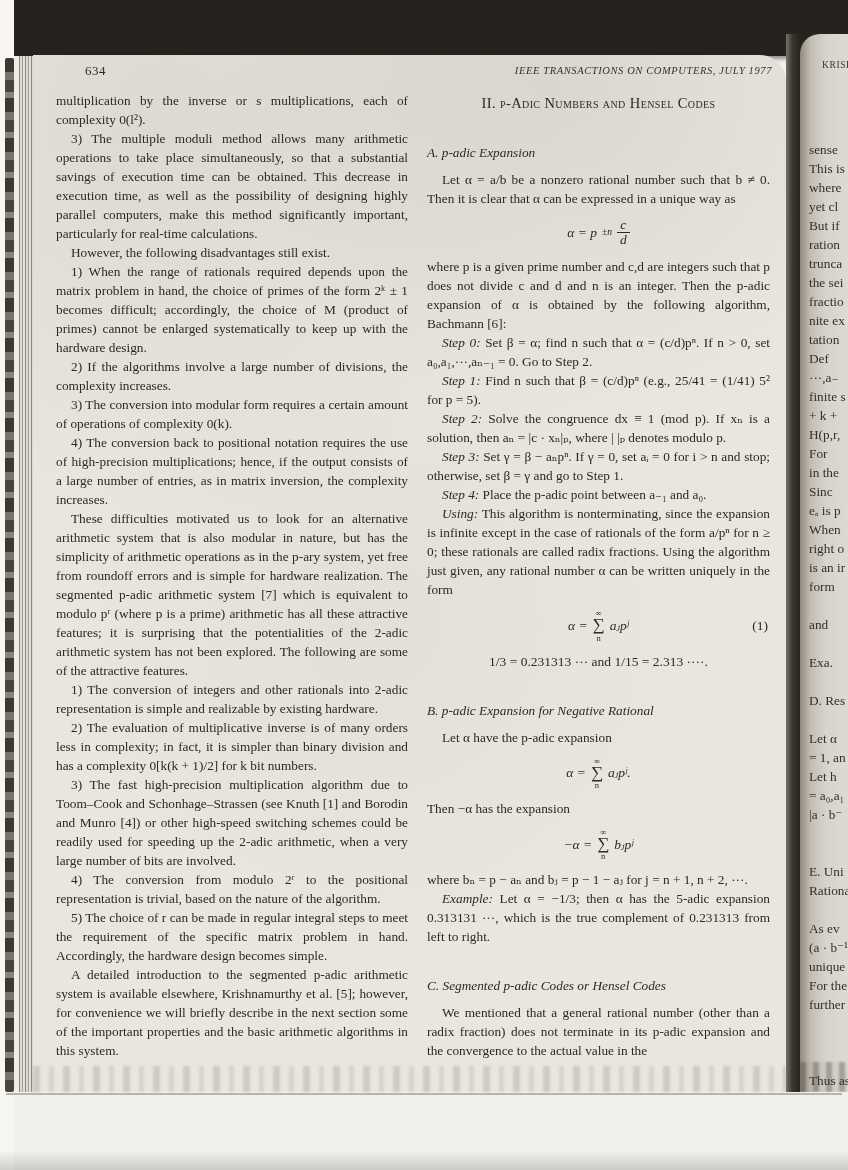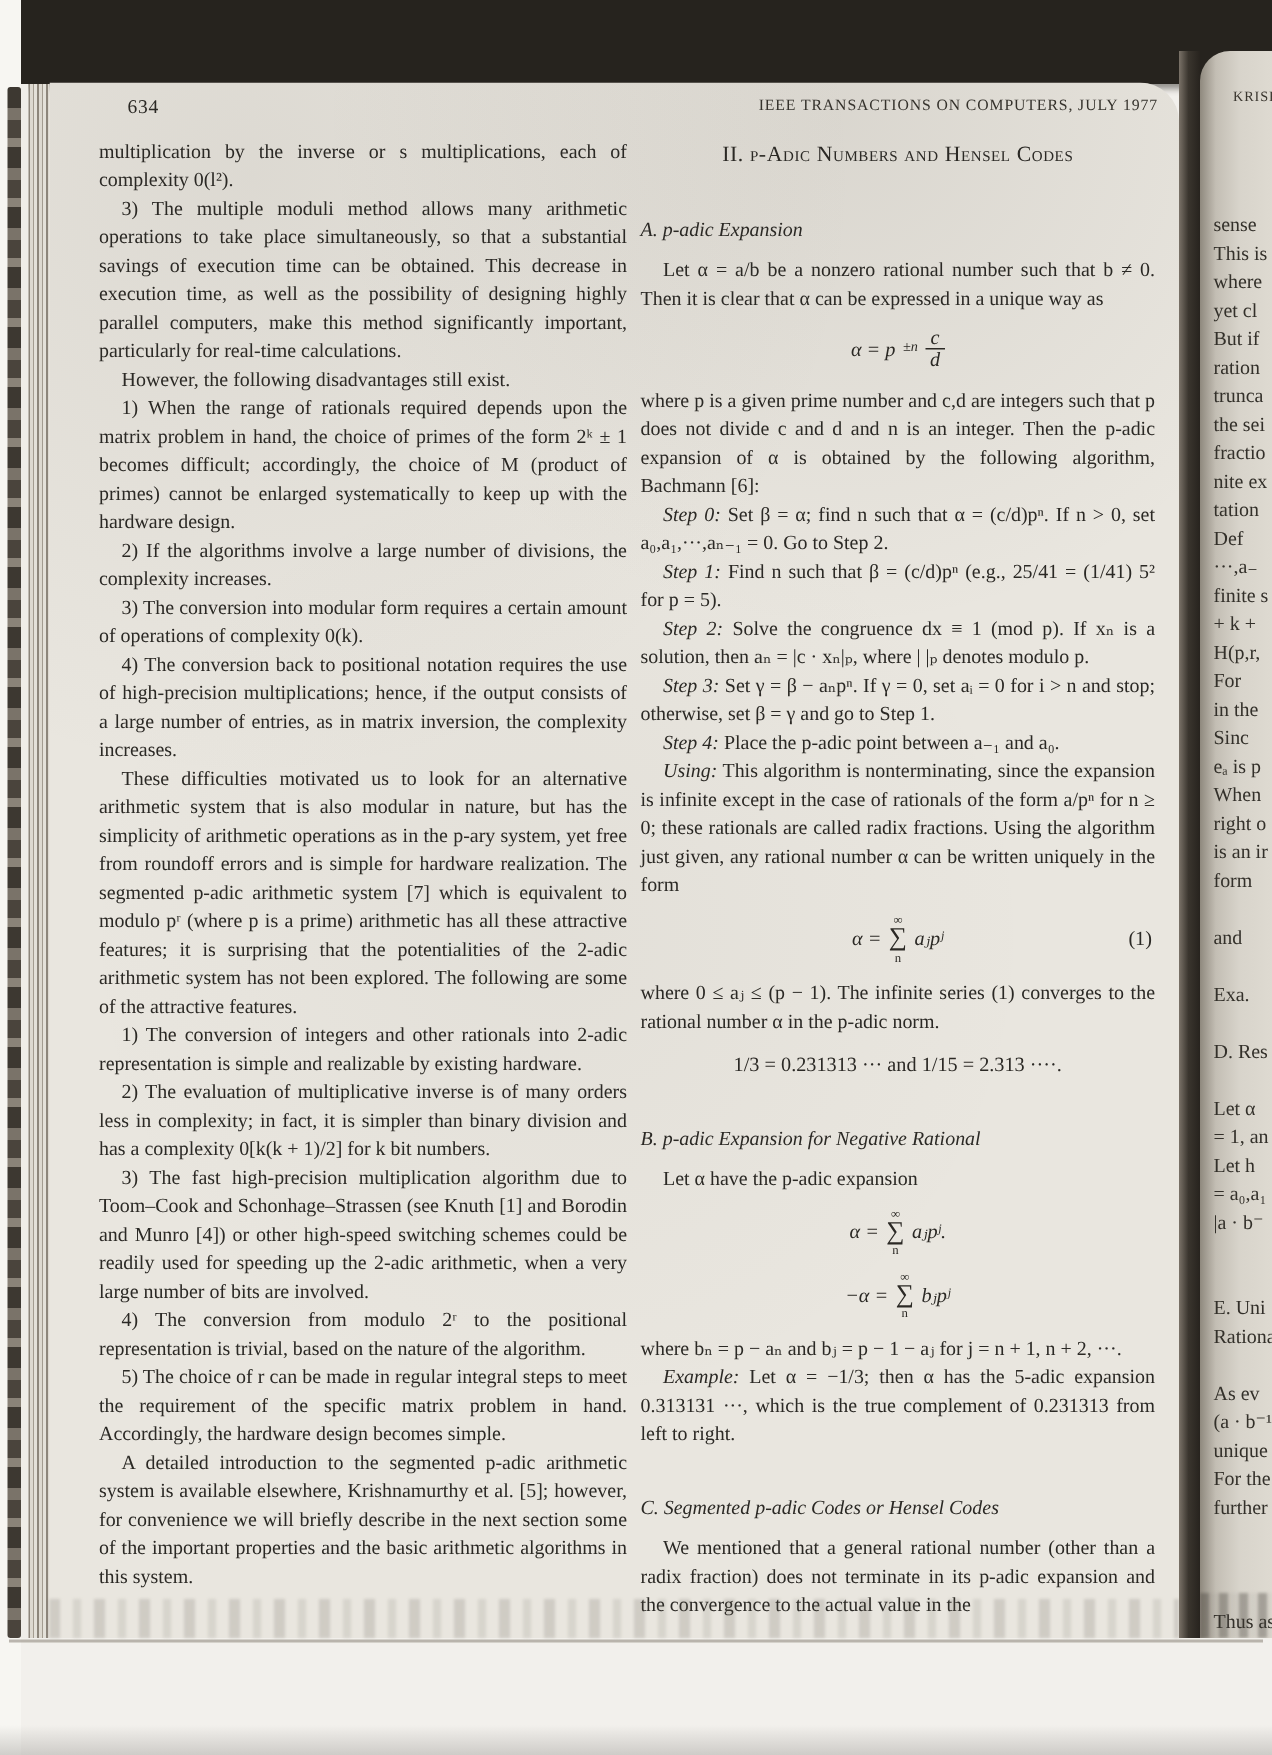--- a/index.html
+++ b/index.html
@@ -39,24 +39,24 @@
       repeating-linear-gradient(90deg, rgba(90,85,76,.18) 0 7px, rgba(90,85,76,0) 7px 16px, rgba(90,85,76,.12) 16px 21px, rgba(90,85,76,0) 21px 30px);
     filter:blur(1px);
   }
   .page-bottom-line{position:absolute;left:6px;top:1093px;width:836px;height:2px;background:#aaa59c;opacity:.8;}
   .bottom-fade{position:absolute;left:0;top:1150px;width:848px;height:20px;
     background:linear-gradient(180deg,rgba(190,188,184,0),rgba(176,174,170,.55));}
 
   
   .runhead{position:absolute;left:26px;right:8px;top:6px;height:16px;font-size:12px;}
   .folio{position:absolute;left:26px;top:2px;font-weight:normal;font-size:13px;letter-spacing:.5px;}
-  .journal{position:absolute;right:6px;top:4px;font-size:10.5px;letter-spacing:.6px;color:#35322c;}
-
-  
-  .cols{position:absolute;left:33px;top:36px;width:714px;display:flex;gap:9px;}
+  .journal{position:absolute;right:6px;top:4px;font-size:10.5px;letter-spacing:.6px;color:#35322c;font-style:italic;}
+
+  
+  .cols{position:absolute;left:23px;top:36px;width:714px;display:flex;gap:9px;justify-content:space-between;}
   .col{font-size:13.3px;line-height:19px;text-align:justify;}
   .col-left{width:352px;}
   .col-right{width:343px;}
 
   .blk{margin:0;}
   .p{text-indent:15px;}
   .p-cont{text-indent:0;}
   .lead{font-style:italic;margin-top:47px;}
   .heading-center{text-align:center;font-variant:small-caps;font-size:14.5px;letter-spacing:.4px;
     margin:3px 0 12px 0;text-indent:0;}
@@ -147,33 +147,33 @@
           <div class="blk eq-sum eq">
             <span>α =</span>
             <span class="sigma">
               <span class="lim">∞</span>
               <span class="op">∑</span>
               <span class="lim">n</span>
             </span>
             <span>aⱼpʲ</span>
             <span class="tag">(1)</span>
           </div>
-          <div class="blk p-cont">where 0 ≤ aⱼ ≤ (p − 1). The infinite series (1) converges to the rational number α in the p-adic norm.</div>
           <div class="blk eq-plain eq" style="font-style: normal;">1/3 = 0.231313 ···   and   1/15 = 2.313 ····.</div>
           <div class="blk heading-italic">B. p-adic Expansion for Negative Rational</div>
           <div class="blk p">Let α have the p-adic expansion</div>
           <div class="blk eq-sum eq">
             <span>α =</span>
             <span class="sigma">
               <span class="lim">∞</span>
               <span class="op">∑</span>
               <span class="lim">n</span>
             </span>
             <span>aⱼpʲ.</span>
           </div>
+          <div class="blk p-cont">Then −α has the expansion</div>
           <div class="blk eq-sum eq">
             <span>−α =</span>
             <span class="sigma">
               <span class="lim">∞</span>
               <span class="op">∑</span>
               <span class="lim">n</span>
             </span>
             <span>bⱼpʲ</span>
           </div>
           <div class="blk p-cont">where bₙ = p − aₙ and bⱼ = p − 1 − aⱼ for j = n + 1, n + 2, ···.</div>

